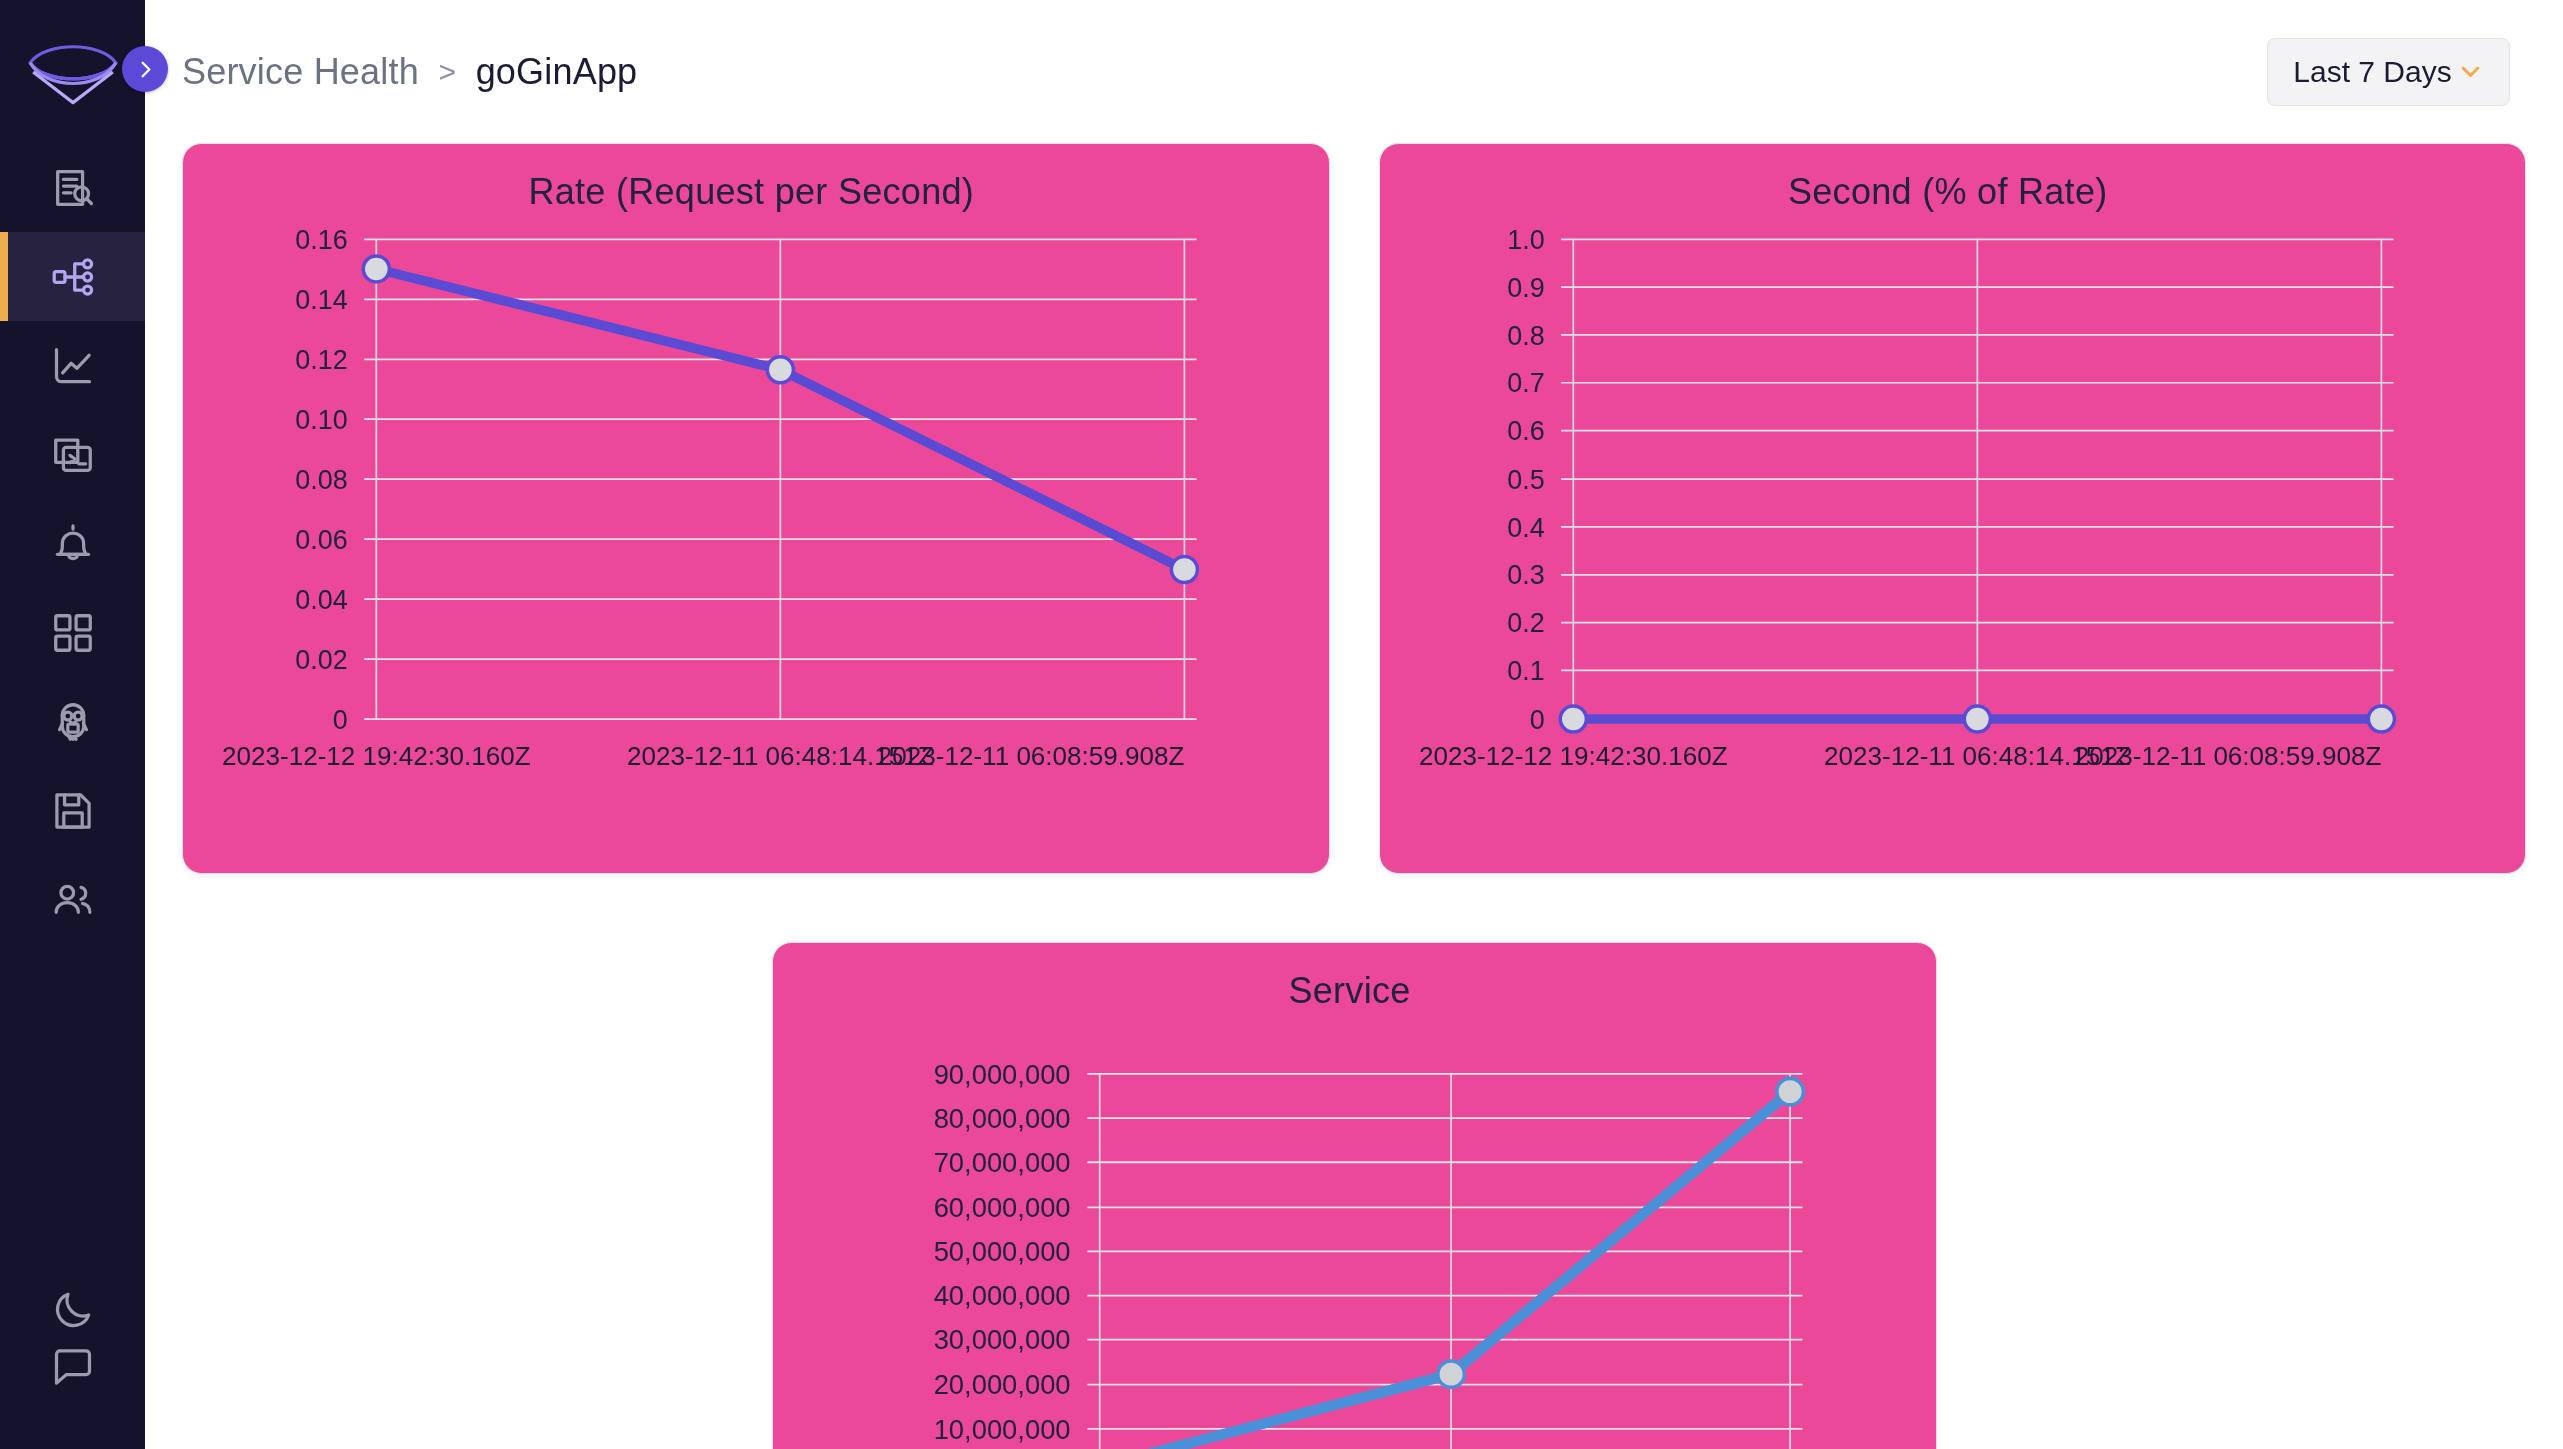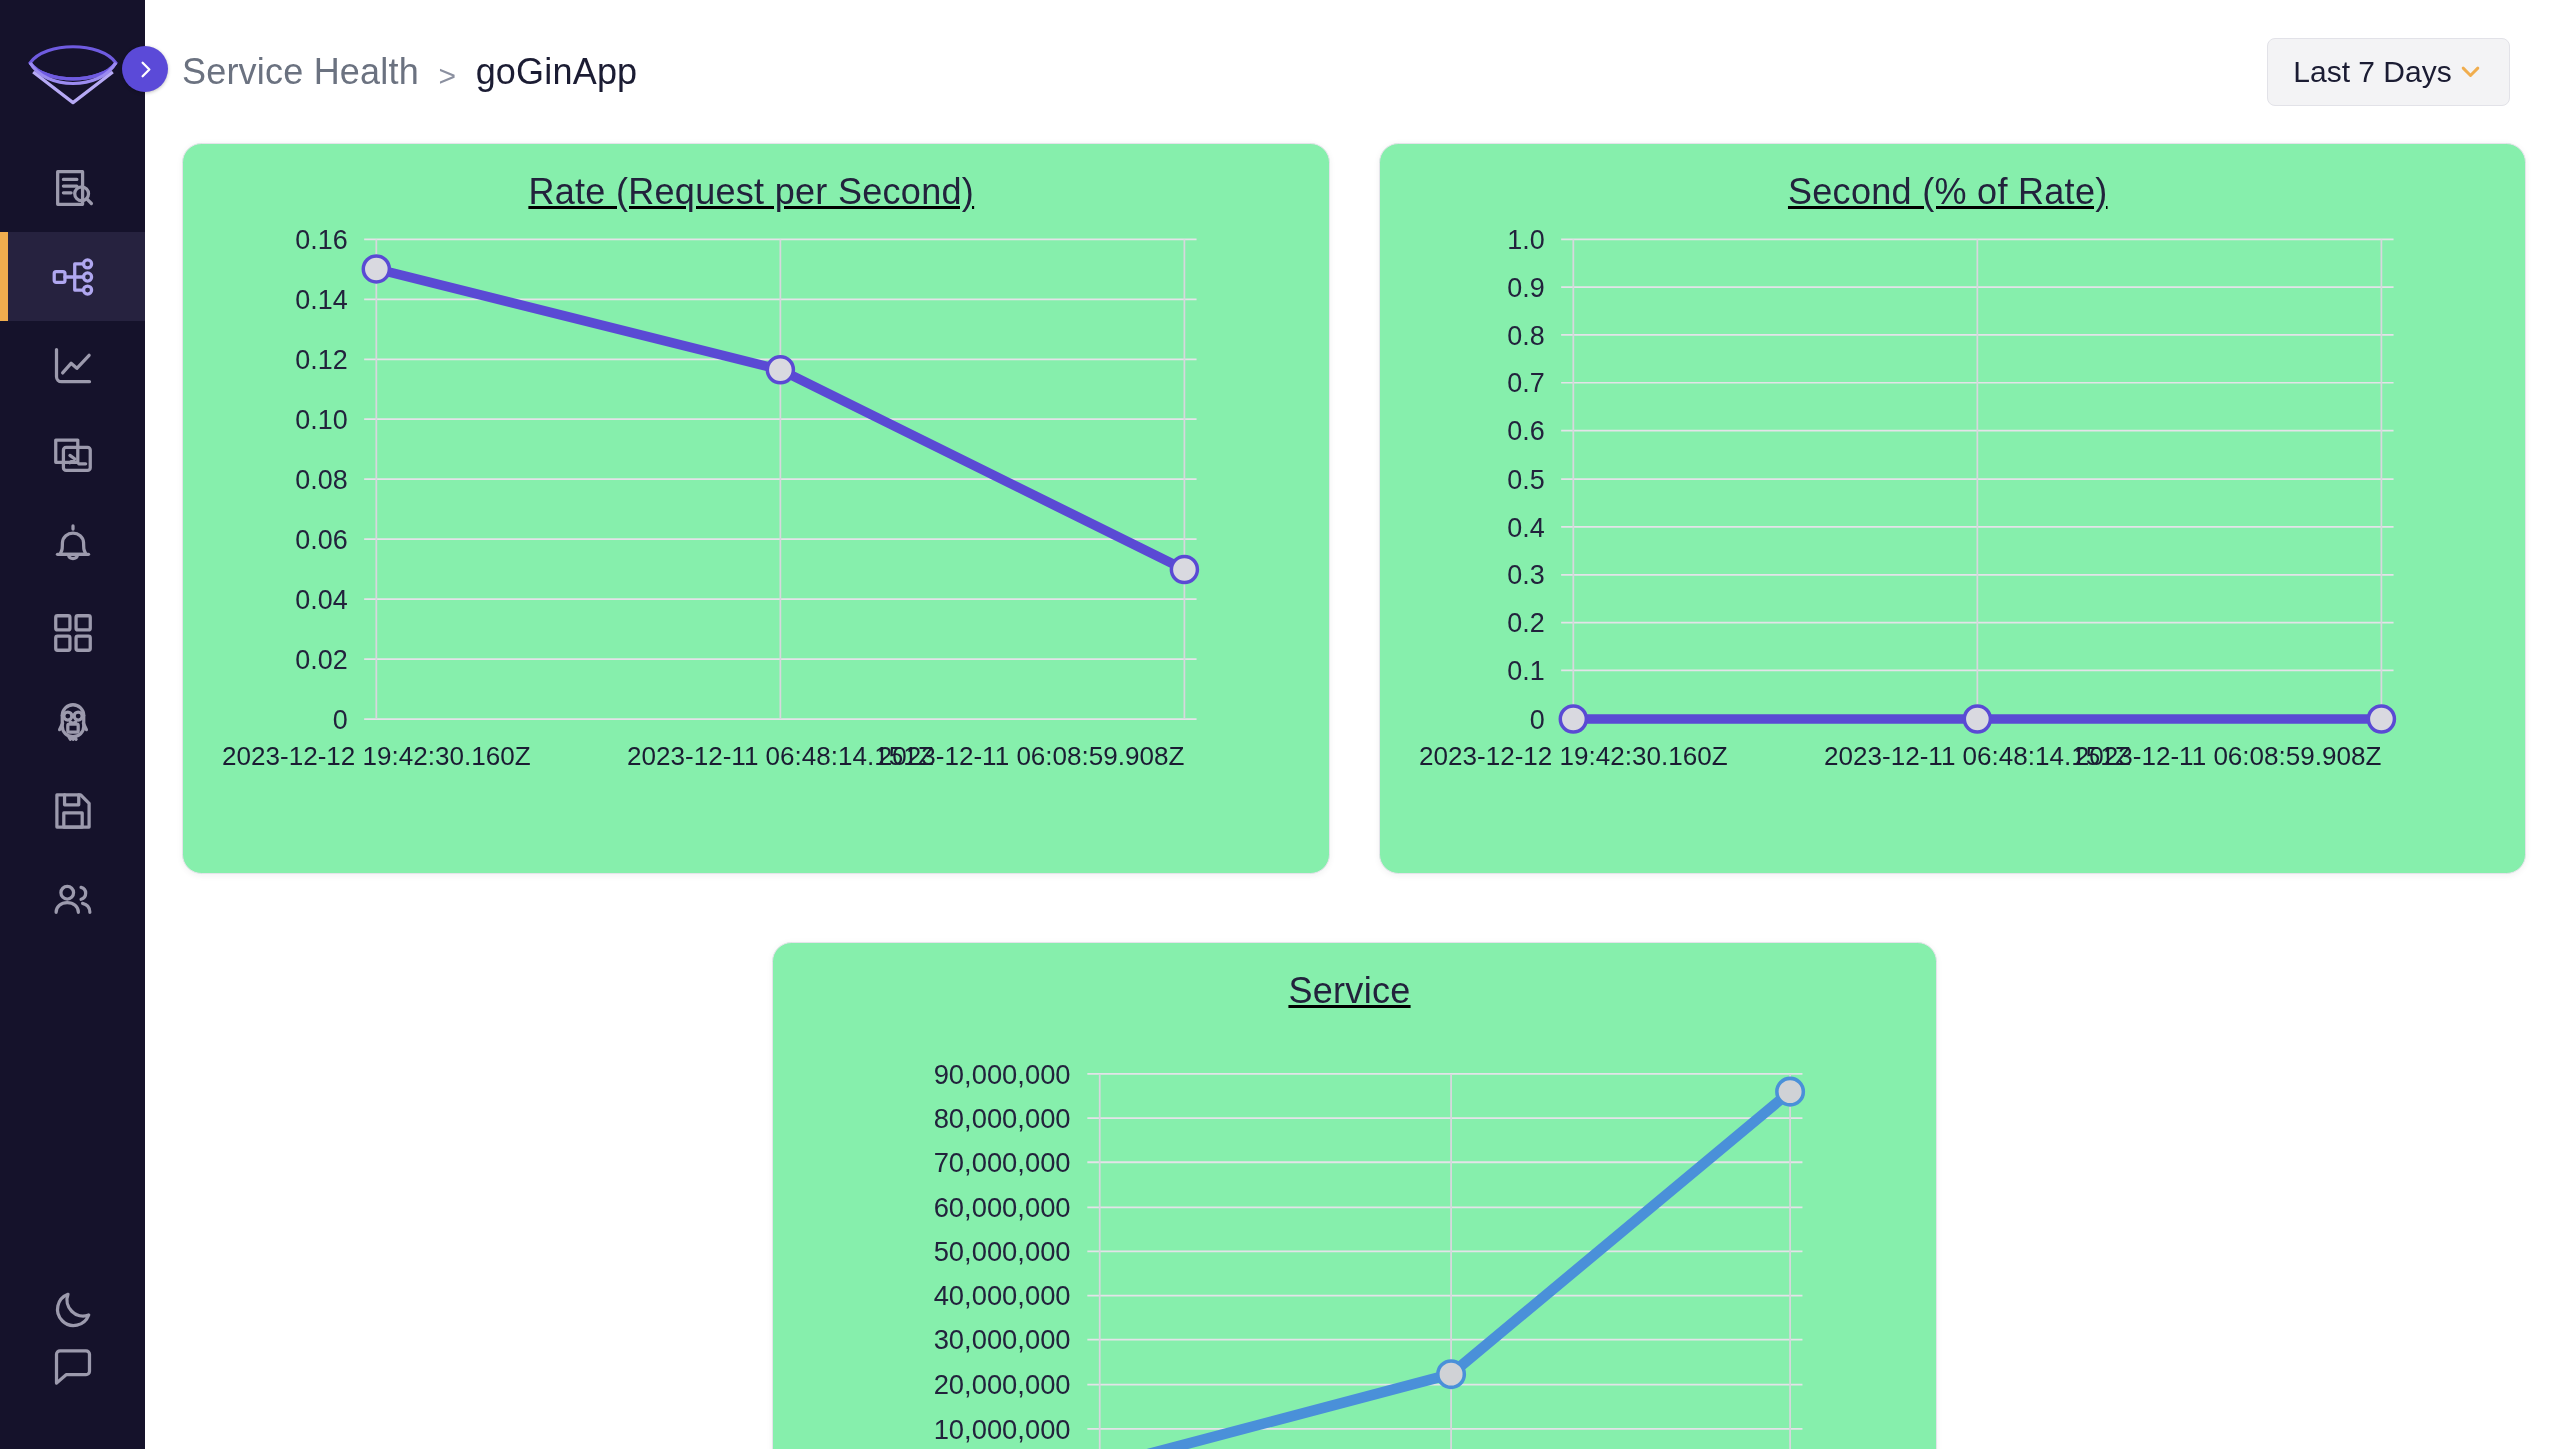--- a/index.html
+++ b/index.html
@@ -51,39 +51,38 @@
   .nav-bottom { margin-top: auto; display: flex; flex-direction: column; padding-bottom: 55px; }
   .nav-bottom .nav-item { height: 57px; }
 
   
   .main { flex: 1; height: 1450px; background: #ffffff; position: relative; overflow: hidden; }
 
   .topbar {
     height: 143px; display: flex; align-items: center;
     padding: 0 53px 0 37px; justify-content: space-between;
   }
-  .breadcrumb { display: flex; align-items: flex-end; gap: 19.6px; }
+  .breadcrumb { display: flex; align-items: center; gap: 19.6px; }
   .crumb-root { font-size: 36px; color: #6b7280; font-weight: 400; letter-spacing: 0.2px; }
   .crumb-sep  { font-size: 30px; color: #8b90a0; }
   .crumb-leaf { font-size: 36px; color: #1b1c33; font-weight: 400; letter-spacing: 0.2px; }
 
   .range-picker {
     background: #f3f3f5; border: 0.9px solid #e2e2e8; border-radius: 8px;
     height: 68px; padding: 0 25px; display: flex; align-items: center; gap: 5.3px;
   }
   .range-label { font-size: 30px; color: #1b1c33; }
   .range-chev { width: 27px; height: 27px; }
 
   
   .row-top { display: flex; gap: 49px; padding: 0 37px; }
   .card {
-    background: #86efac; border: 0.9px solid #e4e4ea; border-radius: 19.6px;
+    background: #ec4899; border: 0.9px solid #e4e4ea; border-radius: 19.6px;
     box-shadow: 0 1.8px 6.2px rgba(20,20,40,.055);
     padding: 27px 32px 23px 23px;
-    text-decoration: underline;
   }
   .card-top { width: 1165px; height: 731px; }
 
   .row-bottom { display: flex; justify-content: center; padding: 68px 37px 0 37px; }
   .card-bottom { width: 1165px; height: 624px; overflow: hidden; }
 
   .chart-title {
     text-align: center; font-size: 36px; color: #22223c; font-weight: 400;
     letter-spacing: 0.3px; margin-bottom: 9px;
   }

